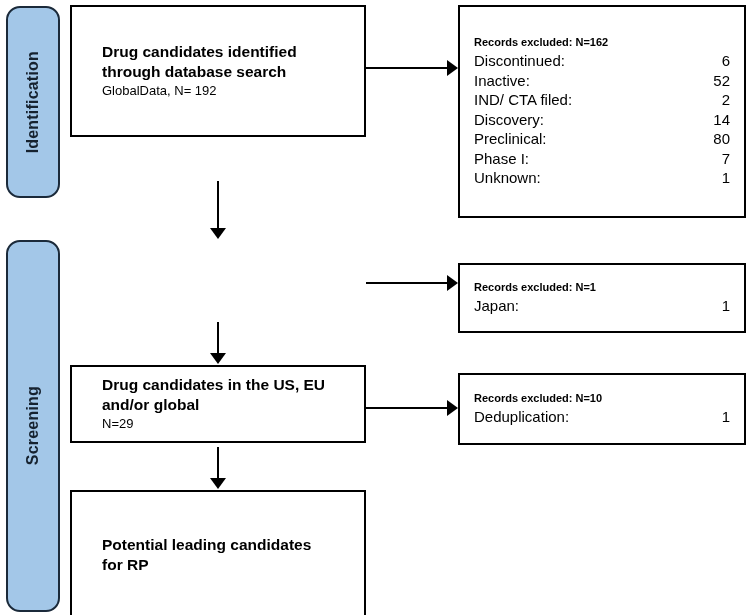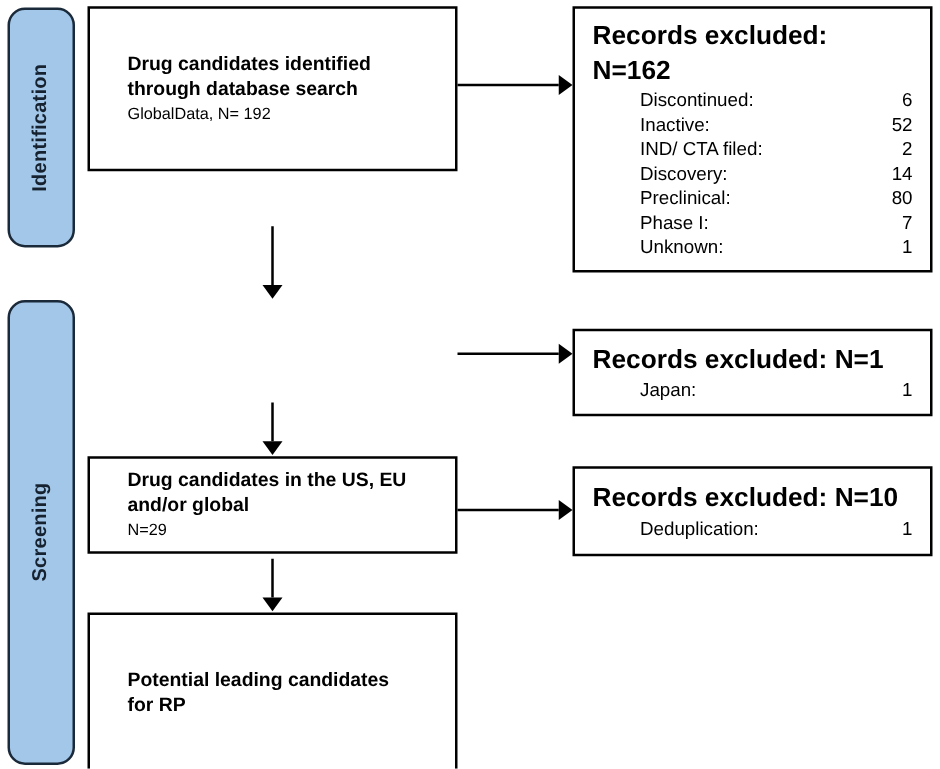--- a/index.html
+++ b/index.html
@@ -71,35 +71,35 @@
     background: #ffffff;
     border: 2px solid #000000;
     box-sizing: border-box;
     display: flex;
     flex-direction: column;
     justify-content: center;
     padding: 0 14px;
   }
   .excl-box .excl-title {
     font-weight: bold;
-    font-size: 21px;
+    font-size: 11px;
     line-height: 1.32;
     margin: 0 0 1px 0;
   }
   .excl-box .excl-rows {
     display: block;
   }
   .excl-row {
     display: flex;
     justify-content: space-between;
     align-items: baseline;
     font-size: 15px;
     line-height: 1.30;
   }
-  .excl-row .excl-key { white-space: nowrap; margin-left: 38px; }
+  .excl-row .excl-key { white-space: nowrap; }
   .excl-row .excl-val { white-space: nowrap; text-align: right; }
 
   
   .conn-v-line {
     position: absolute;
     width: 2px;
     background: #000000;
   }
   .conn-v-head {
     position: absolute;

